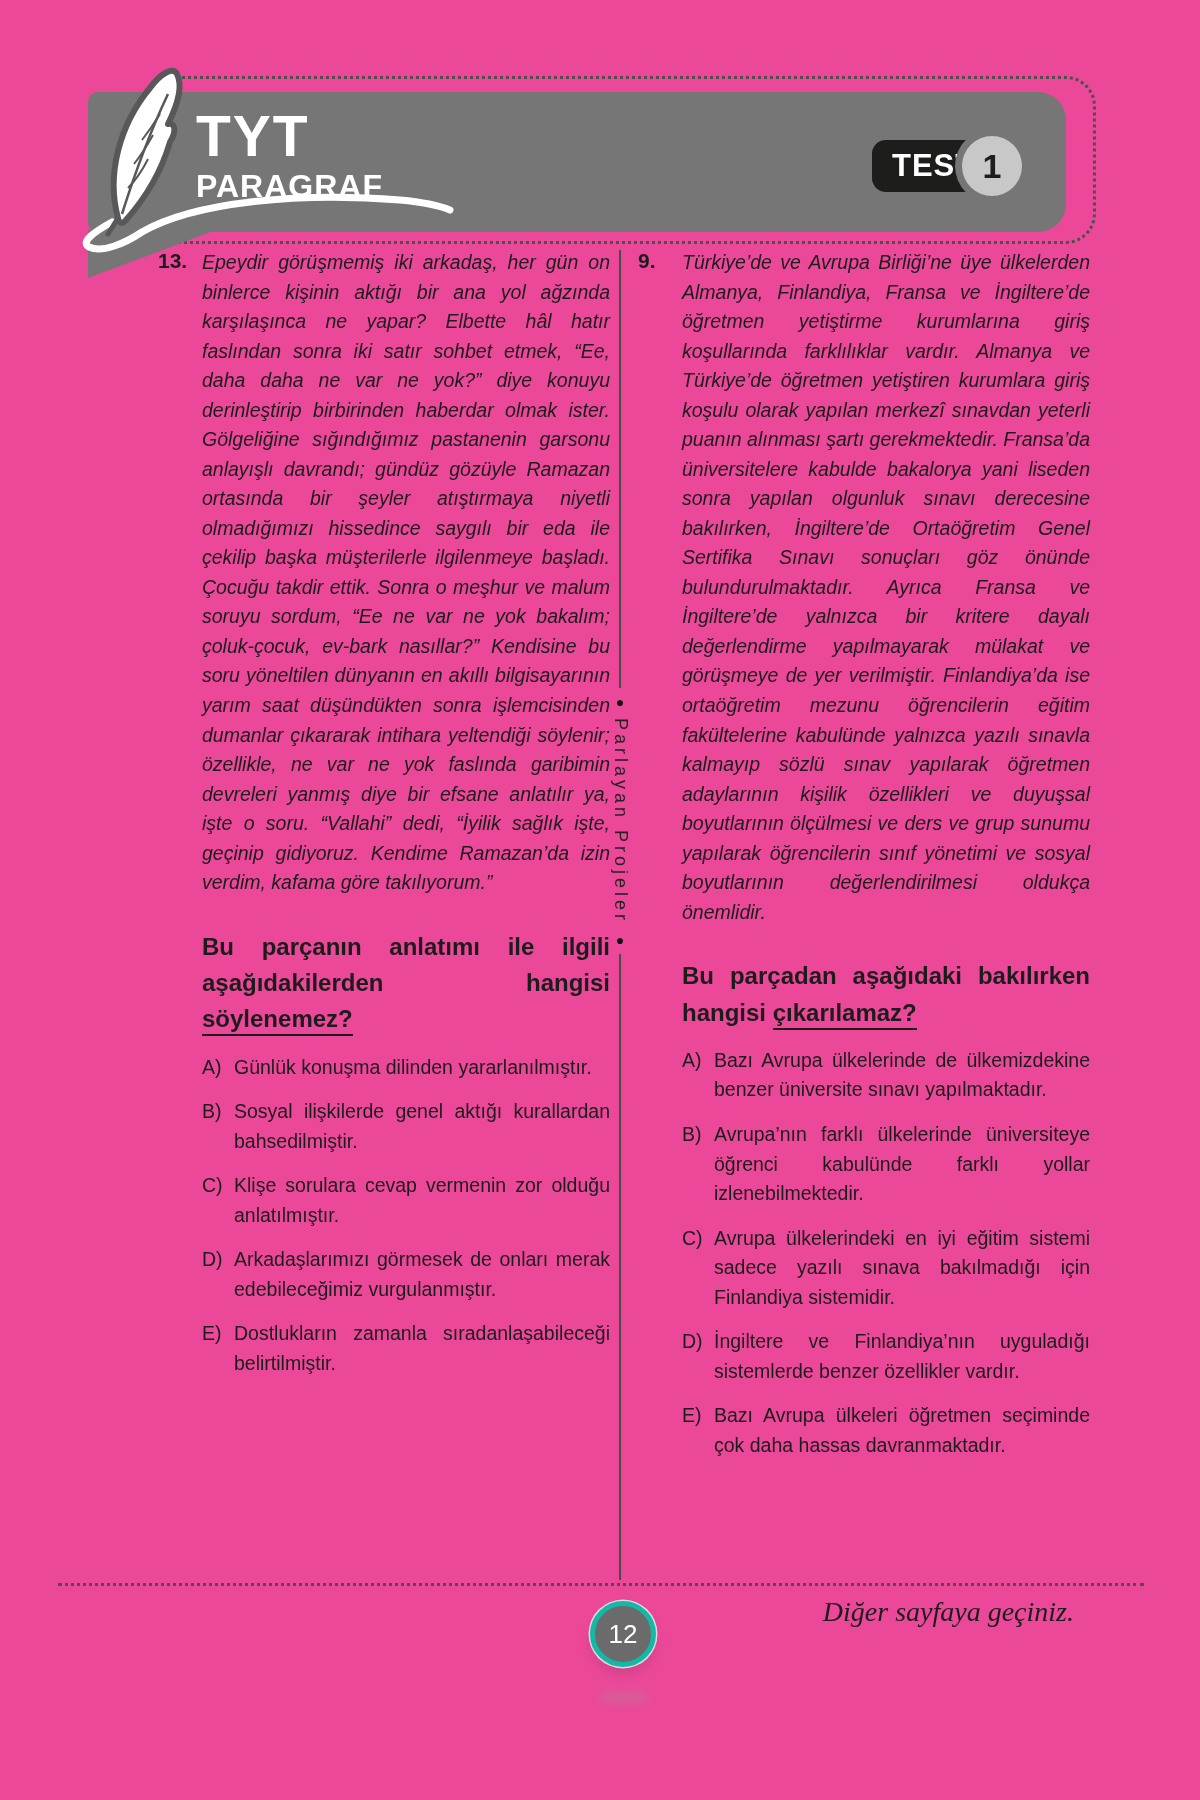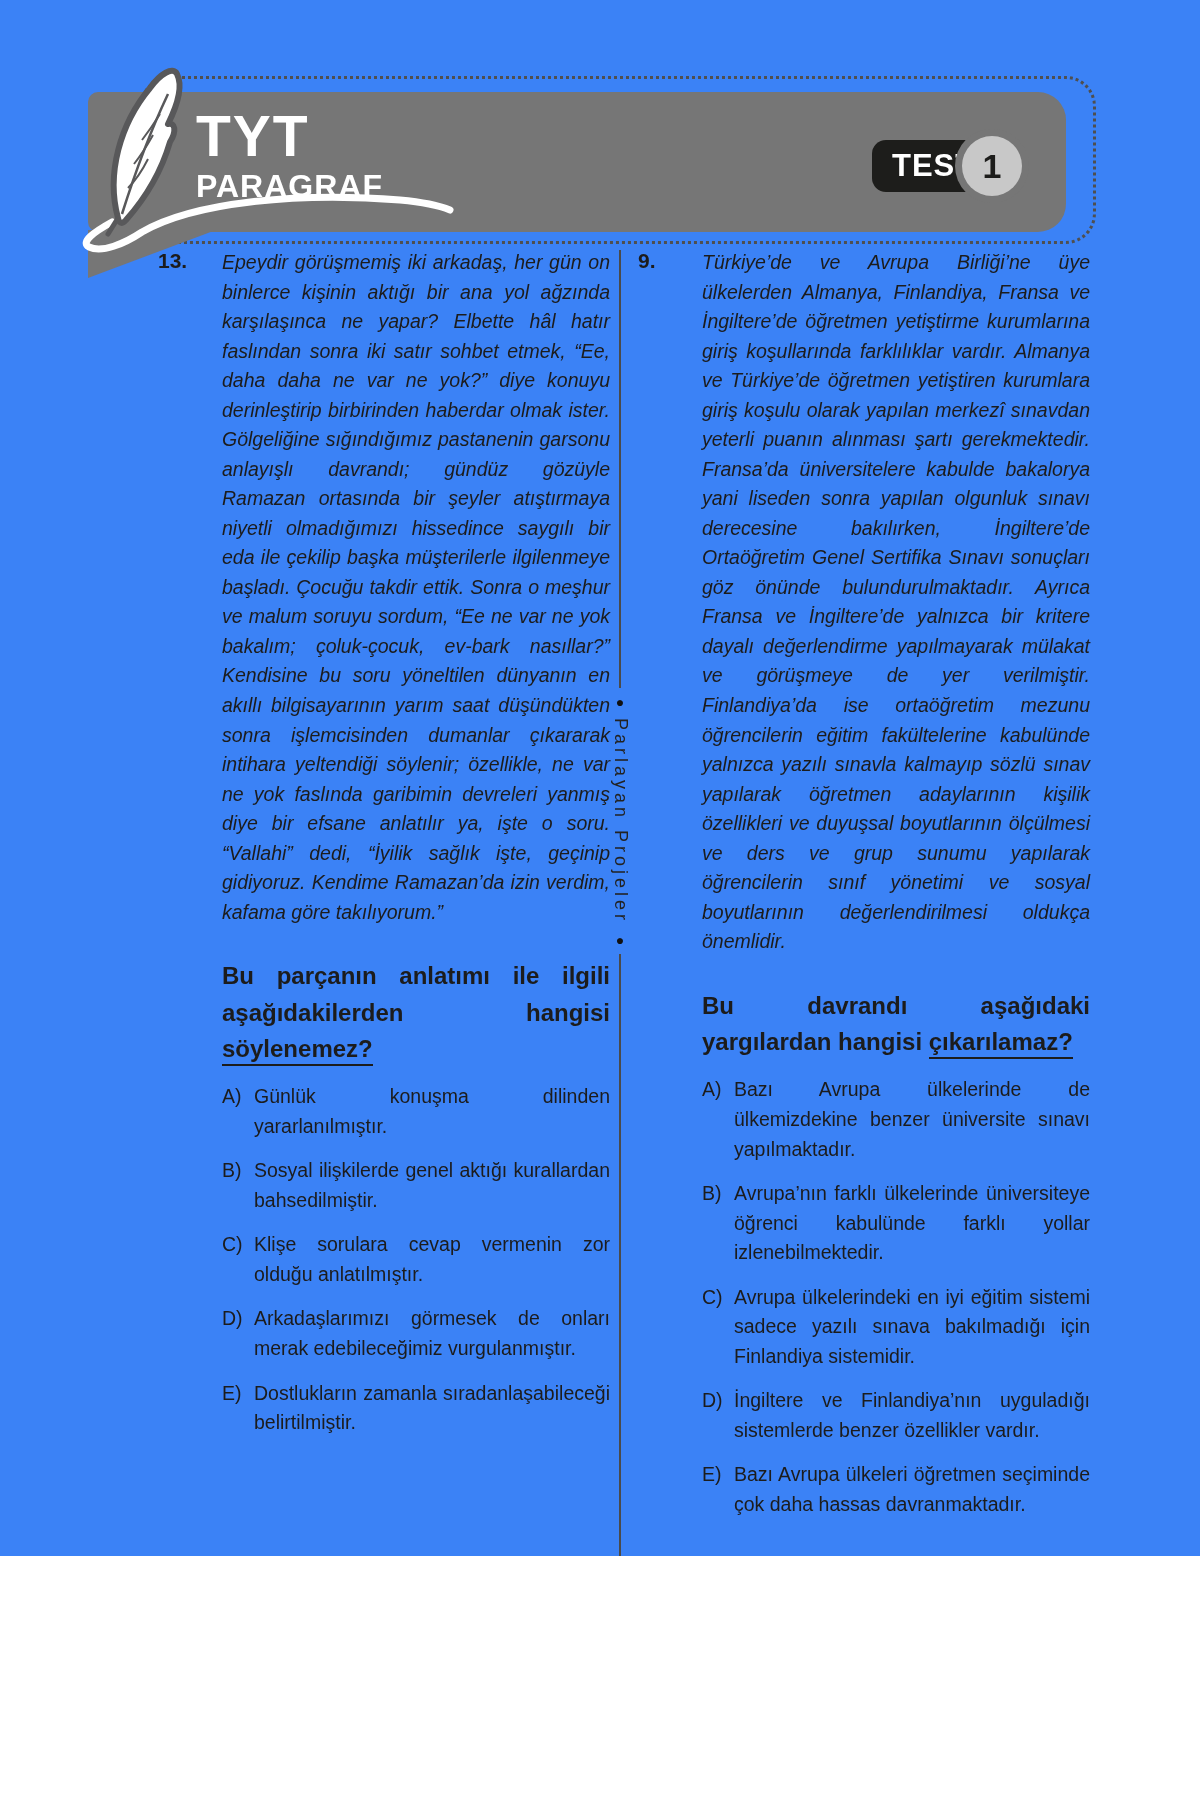--- a/index.html
+++ b/index.html
@@ -1,17 +1,17 @@
 <!DOCTYPE html>
 <html><head>
 <meta charset="utf-8">
 <style>
   html,body { margin:0; padding:0; background:#ffffff; }
   .page {
-    position:relative; width:1200px; height:1556px; background:#3b82f6;
+    position:relative; width:1200px; height:1800px; background:#ec4899;
     font-family:"Liberation Sans","DejaVu Sans",sans-serif; color:#1c1c1c;
     overflow:hidden;
   }
 
   
   .dotted-frame {
     position:absolute; left:140px; top:76px; width:950px; height:162px;
     border:3px dotted #4f4f4f; border-radius:30px;
   }
   .header-box {
@@ -41,21 +41,21 @@
     position:absolute; left:962px; top:136px; width:60px; height:60px;
     border-radius:50%; background:#c8c8c8; box-shadow:0 0 0 7px #767676;
     display:flex; align-items:center; justify-content:center;
     color:#1d1d1b; font-weight:bold; font-size:34px;
   }
 
   
   .col { position:absolute; top:248px; width:452px; }
   .col-1 { left:158px; }
   .col-2 { left:638px; }
-  .q { display:flex;gap:20px; }
+  .q { display:flex; }
   .qnum { flex:none; width:44px; font-weight:bold; font-size:21px; padding-top:1px; }
   .qbody { flex:1; min-width:0; }
   .passage { font-size:19.5px; line-height:1.515; text-align:justify;font-style:italic; }
   .stem { margin-top:31px; font-weight:bold; font-size:24px; line-height:1.515; text-align:justify; }
   .stem .u { border-bottom:2.5px solid #1c1c1c; padding-bottom:2px; }
   .options { margin-top:4px; }
   .opt { display:flex; margin-top:15px; font-size:19.5px; line-height:1.515; }
   .opt-letter { flex:none; width:32px; }
   .opt-text { flex:1; min-width:0; text-align:justify; }
 
@@ -159,21 +159,21 @@
         </div>
       </div>
     </div>
   </div>
 
   <div class="col col-2">
     <div class="q">
       <div class="qnum">9.</div>
       <div class="qbody">
         <div class="passage">Türkiye’de ve Avrupa Birliği’ne üye ülkelerden Almanya, Finlandiya, Fransa ve İngiltere’de öğretmen yetiştirme kurumlarına giriş koşullarında farklılıklar vardır. Almanya ve Türkiye’de öğretmen yetiştiren kurumlara giriş koşulu olarak yapılan merkezî sınavdan yeterli puanın alınması şartı gerekmektedir. Fransa’da üniversitelere kabulde bakalorya yani liseden sonra yapılan olgunluk sınavı derecesine bakılırken, İngiltere’de Ortaöğretim Genel Sertifika Sınavı sonuçları göz önünde bulundurulmaktadır. Ayrıca Fransa ve İngiltere’de yalnızca bir kritere dayalı değerlendirme yapılmayarak mülakat ve görüşmeye de yer verilmiştir. Finlandiya’da ise ortaöğretim mezunu öğrencilerin eğitim fakültelerine kabulünde yalnızca yazılı sınavla kalmayıp sözlü sınav yapılarak öğretmen adaylarının kişilik özellikleri ve duyuşsal boyutlarının ölçülmesi ve ders ve grup sunumu yapılarak öğrencilerin sınıf yönetimi ve sosyal boyutlarının değerlendirilmesi oldukça önemlidir.</div>
-        <div class="stem"><span>Bu davrandı aşağıdaki yargılardan hangisi </span><span class="u">çıkarılamaz?</span></div>
+        <div class="stem"><span>Bu parçadan aşağıdaki bakılırken hangisi </span><span class="u">çıkarılamaz?</span></div>
         <div class="options">
           <div class="opt">
             <span class="opt-letter">A)</span>
             <span class="opt-text">Bazı Avrupa ülkelerinde de ülkemizdekine benzer üniversite sınavı yapılmaktadır.</span>
           </div>
           <div class="opt">
             <span class="opt-letter">B)</span>
             <span class="opt-text">Avrupa’nın farklı ülkelerinde üniversiteye öğrenci kabulünde farklı yollar izlenebilmektedir.</span>
           </div>
           <div class="opt">

